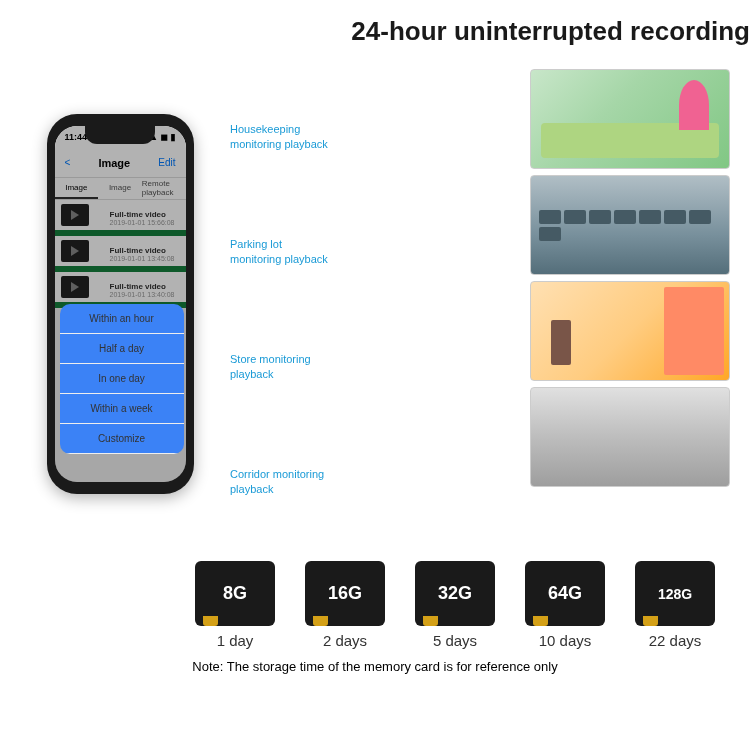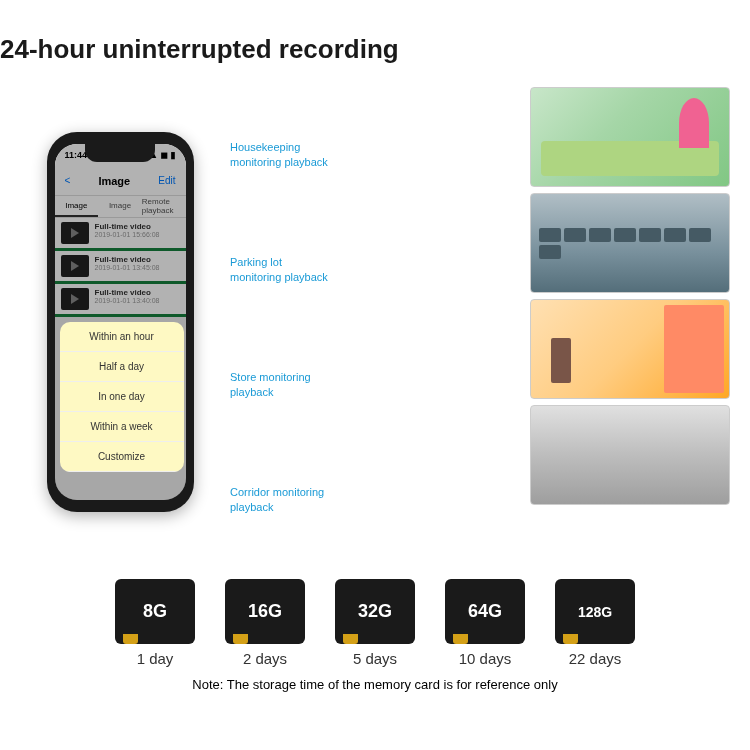--- a/index.html
+++ b/index.html
@@ -6,22 +6,22 @@
     body {
       width: 750px;
       height: 750px;
       background: #ffffff;
       font-family: Arial, sans-serif;
       overflow: hidden;
     }
 
     
     .header {
-      text-align: left;
-      padding: 34px 0 12px;
+      text-align: right;
+      padding: 16px 0 12px;
     }
     .header h1 {
       font-size: 26px;
       font-weight: bold;
       color: #1a1a1a;
     }
 
     
     .main-content {
       display: flex;
@@ -112,24 +112,24 @@
     }
     .phone-tab.active {
       color: #000;
       border-bottom-color: #333;
     }
     .phone-video-list {
       background: #fff;
     }
     .video-item {
       display: flex;
-      align-items: flex-start;
+      align-items: flex-end;
       padding: 4px 6px;
-      border-bottom: 3px solid #15803d;
-      gap: 6px;
+      border-bottom: 6px solid #15803d;
+      gap: 21px;
     }
     .video-thumb {
       width: 28px;
       height: 22px;
       background: #222;
       border-radius: 2px;
       display: flex;
       align-items: center;
       justify-content: center;
     }
@@ -149,21 +149,21 @@
       background: rgba(0,0,0,0.3);
       position: absolute;
       top: 0; left: 0; right: 0; bottom: 0;
       z-index: 5;
     }
     .dropdown-menu {
       position: absolute;
       bottom: 28px;
       left: 5px;
       right: 2px;
-      background: #fef9c3;
+      background: #3b82f6;
       border-radius: 10px;
       z-index: 6;
       overflow: hidden;
     }
     .dropdown-item {
       height: 30px;
       display: flex;
       align-items: center;
       justify-content: center;
       font-size: 10px;
@@ -244,21 +244,21 @@
       border-width: 6px 0 6px 8px;
       border-color: transparent transparent transparent #1a9ad6;
     }
 
     
     .storage-section {
       padding: 12px 20px 0;
     }
     .cards-row {
       display: flex;
-      justify-content: center;
+      justify-content: flex-end;
       align-items: flex-end;
       margin-bottom: 6px;
     }
     .card-item {
       display: flex;
       flex-direction: column;
       align-items: center;
       gap: 6px;
       width: 110px;
     }

